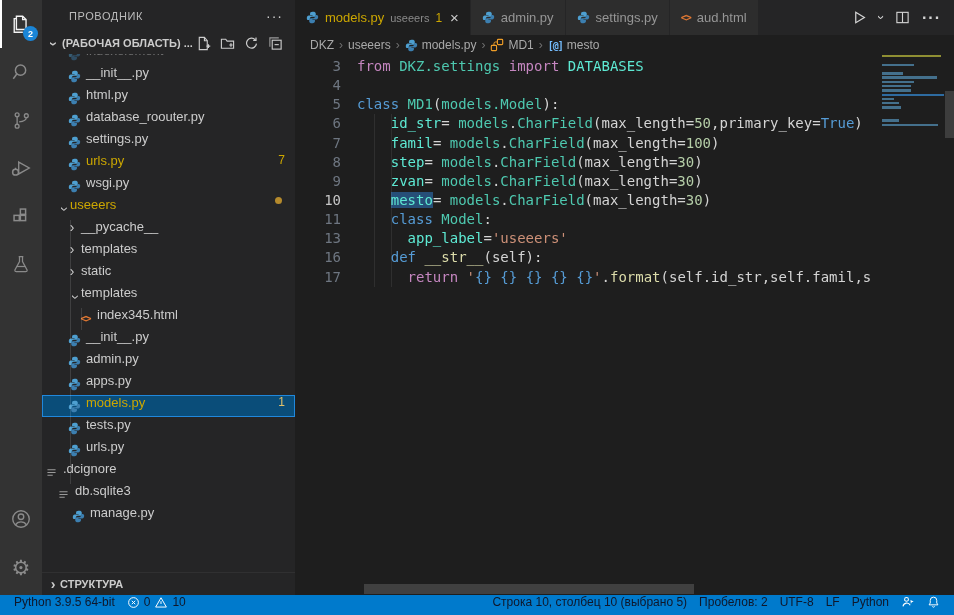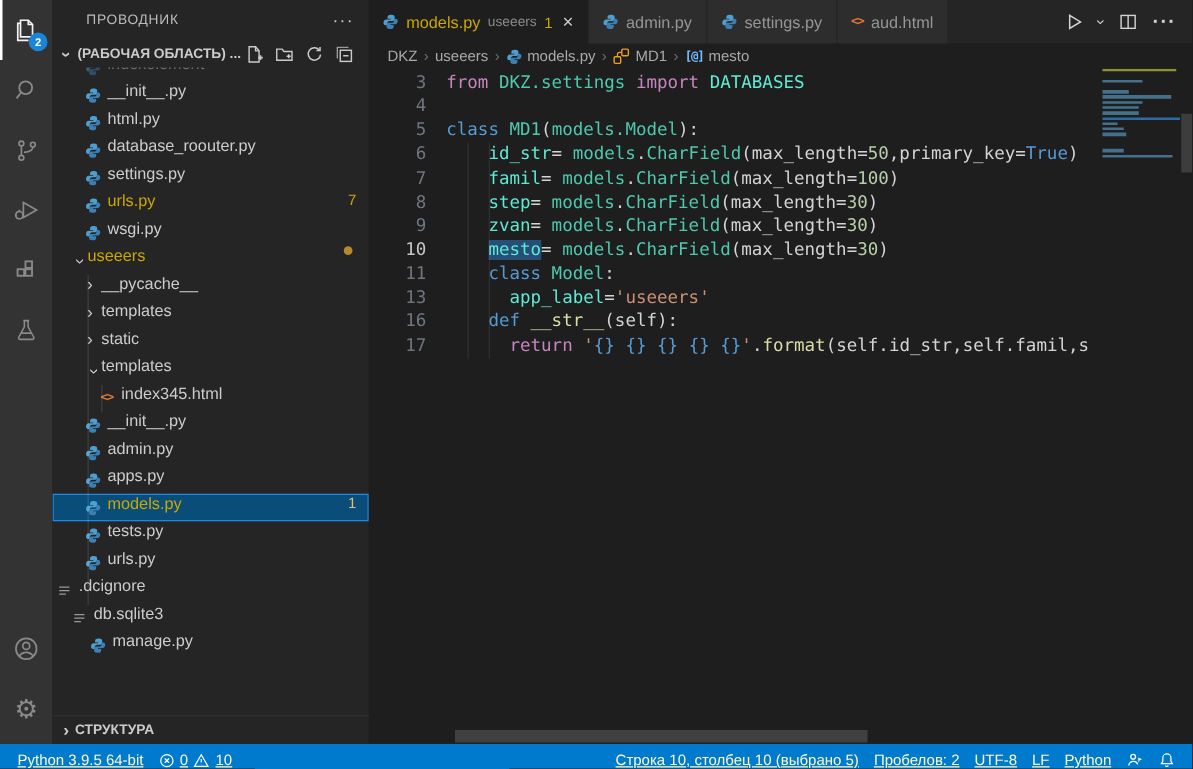--- a/index.html
+++ b/index.html
@@ -72,21 +72,21 @@
   .sel{background:#264f78;}
 
   .minimap{position:absolute;top:0;right:10px;width:62px;cursor:pointer;}
   .mm-row{height:2.4px;margin-bottom:1.9px;}
   .mm-bar{height:100%;}
   .mm-y{background:#8f8f33}.mm-t{background:#44708c}.mm-b{background:#2e6ba0}
   .vslider{position:absolute;right:0;top:36px;width:9px;height:47px;background:rgba(121,121,121,.35);cursor:pointer;}
   .hslider{position:absolute;left:69px;bottom:1px;width:330px;height:10px;background:rgba(121,121,121,.38);cursor:pointer;}
 
   
-  .statusbar{height:20px;background:#007acc;display:flex;align-items:flex-end;font-size:12px;color:#fef9c3;padding:0 8px;text-decoration:underline;}
+  .statusbar{height:20px;background:#007acc;display:flex;align-items:flex-start;font-size:12px;color:#0f172a;padding:0 8px;}
   .sb-item{display:inline-flex;align-items:center;gap:4px;padding:0 6px;cursor:pointer;white-space:nowrap;}
   .sb-right{margin-left:auto;display:flex;align-items:center;}
   .ichtml{color:#e37933;font-size:10px;font-weight:bold;letter-spacing:-1px;font-family:"DejaVu Sans Mono",monospace;}
   .ic-field{color:#75beff;font-size:10px;font-weight:bold;font-family:"DejaVu Sans Mono",monospace;letter-spacing:-1px;}
   .icon{display:inline-flex;align-items:center;justify-content:center;}
   svg{display:block;}
 </style>
 </head>
 <body>
 

